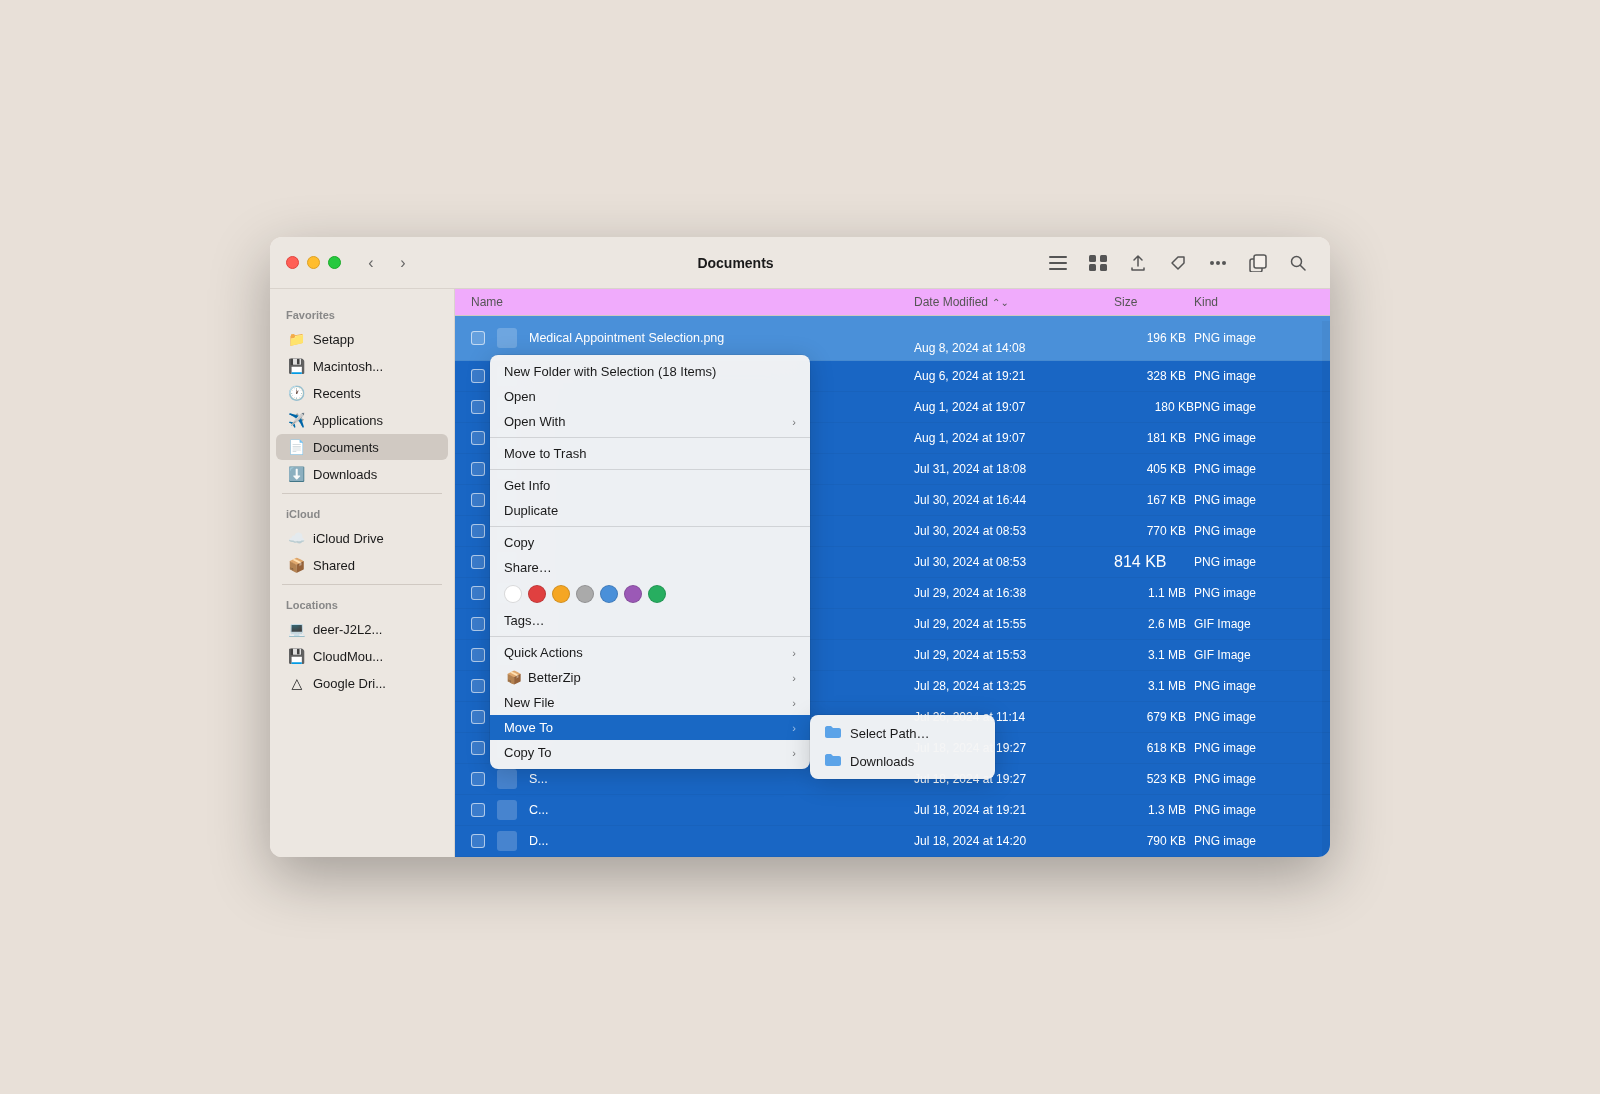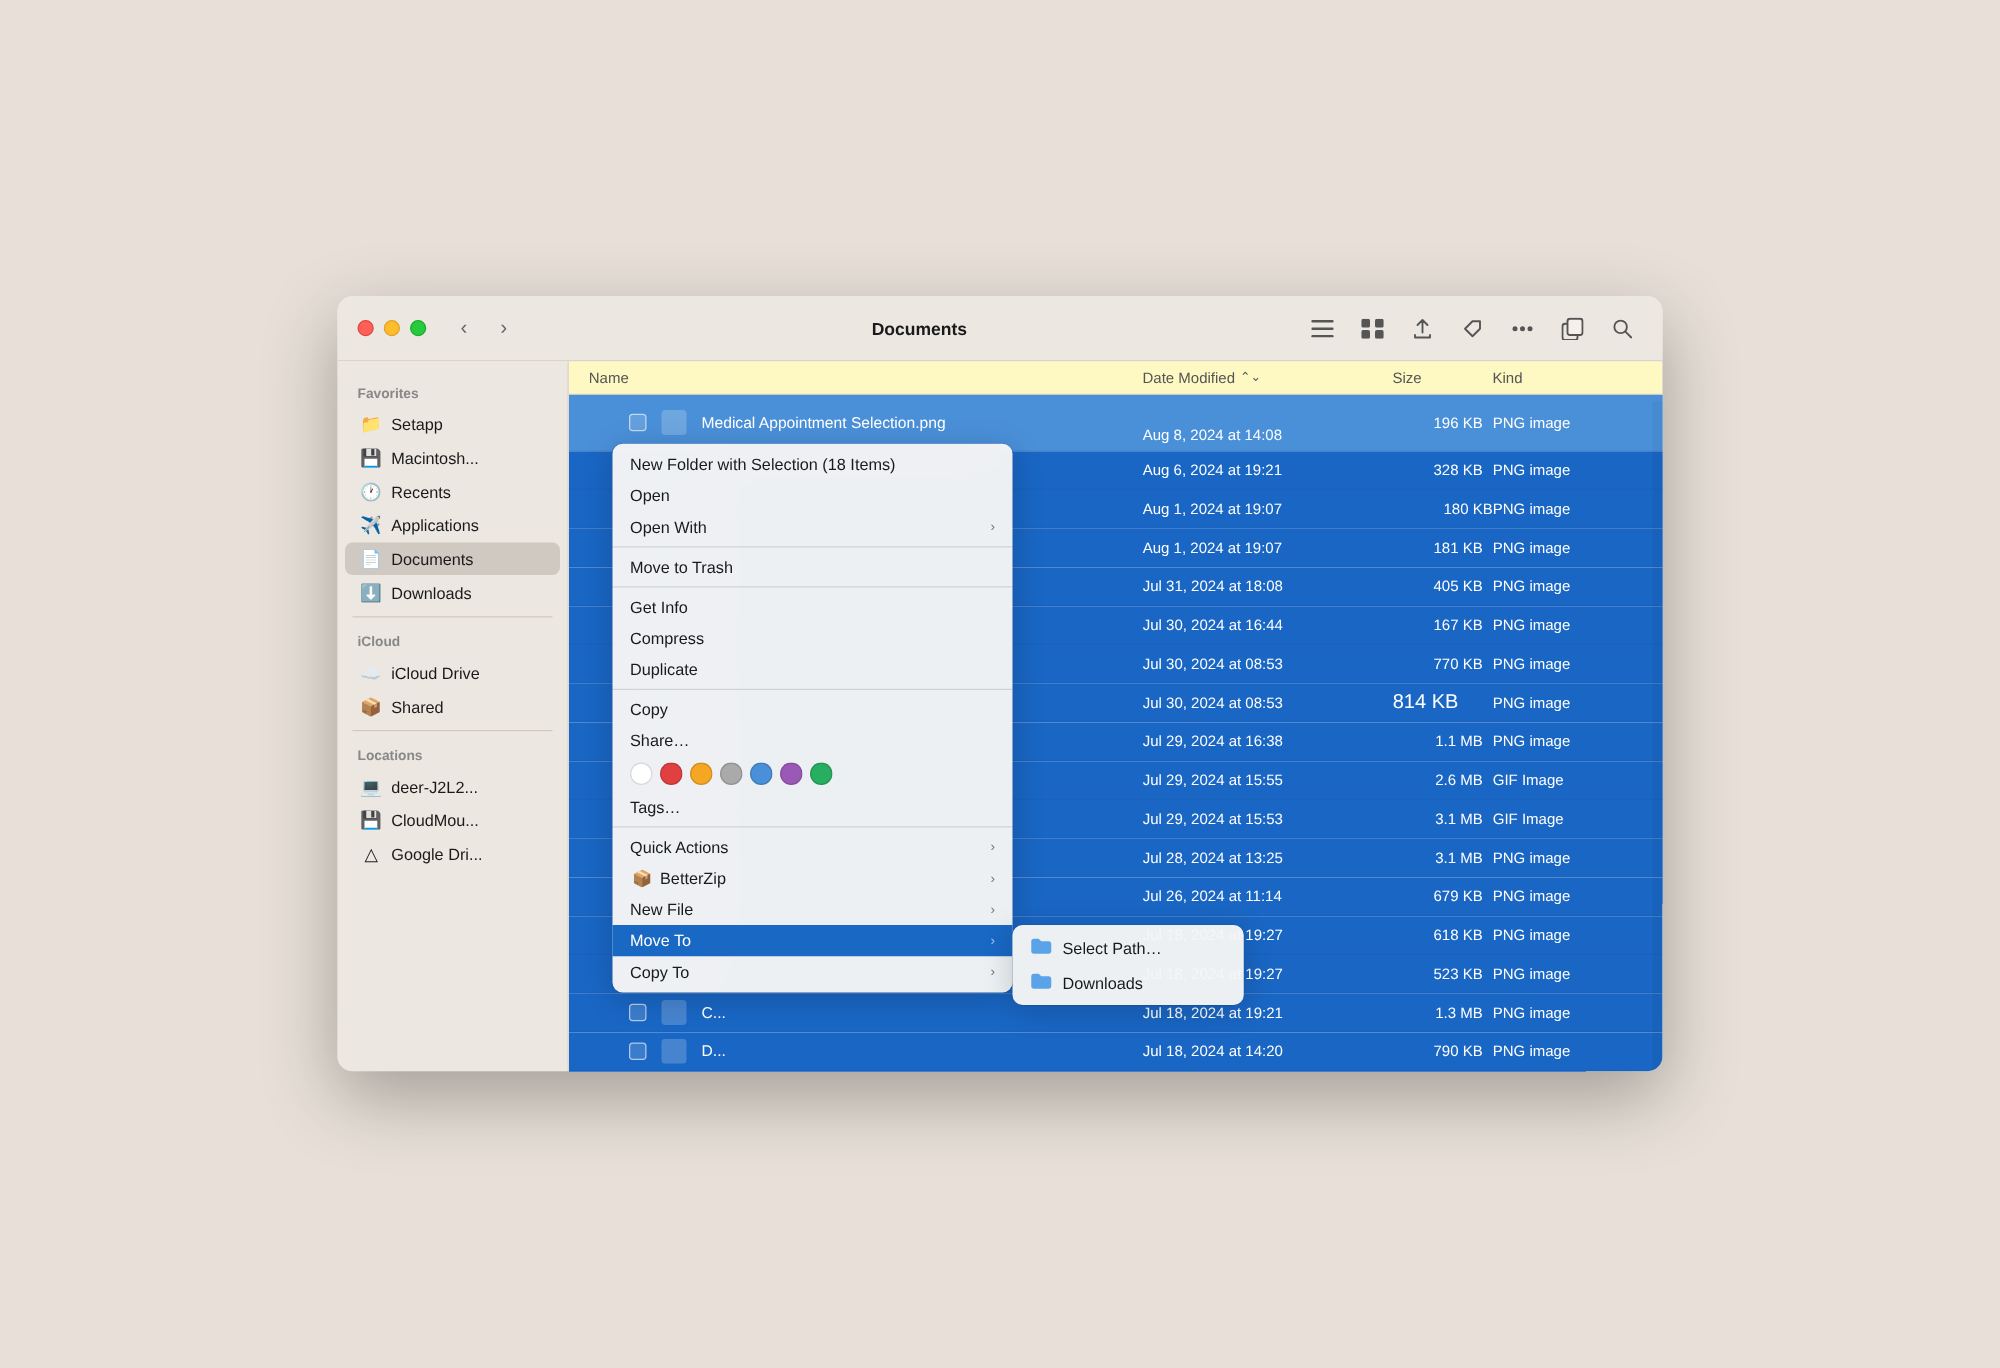--- a/index.html
+++ b/index.html
@@ -146,21 +146,21 @@
       position: relative;
     }
     .file-header {
       display: grid;
       grid-template-columns: 1fr 200px 80px 120px;
       padding: 6px 16px;
       border-bottom: 1px solid #d0c9c2;
       font-size: 12px;
       font-weight: 500;
       color: #555;
-      background: #fef9c3;
+      background: #f0abfc;
       flex-shrink: 0;
     }
     .file-header-col {
       display: flex;
       align-items: center;
       gap: 4px;
     }
     .file-list {
       flex: 1;
       overflow-y: auto;
@@ -177,21 +177,20 @@
       color: white;
     }
     .file-row:first-child {
       background: #4a90d9;
     }
     .file-name-cell {
       display: flex;
       align-items: center;
       gap: 12px;
       overflow: hidden;
-      margin-left: 32px;
     }
     .file-checkbox {
       width: 14px;
       height: 14px;
       border-radius: 3px;
       border: 1.5px solid rgba(255,255,255,0.6);
       background: rgba(255,255,255,0.15);
       flex-shrink: 0;
     }
     .file-thumb {
@@ -622,23 +621,20 @@
     </div>
     <div class="ctx-separator"></div>
     <div class="ctx-item">
       <span class="ctx-item-label">Move to Trash</span>
     </div>
     <div class="ctx-separator"></div>
     <div class="ctx-item">
       <span class="ctx-item-label">Get Info</span>
     </div>
     <div class="ctx-item">
-      <span class="ctx-item-label">Compress</span>
-    </div>
-    <div class="ctx-item">
       <span class="ctx-item-label">Duplicate</span>
     </div>
     <div class="ctx-separator"></div>
     <div class="ctx-item">
       <span class="ctx-item-label">Copy</span>
     </div>
     <div class="ctx-item">
       <span class="ctx-item-label">Share…</span>
     </div>
 

